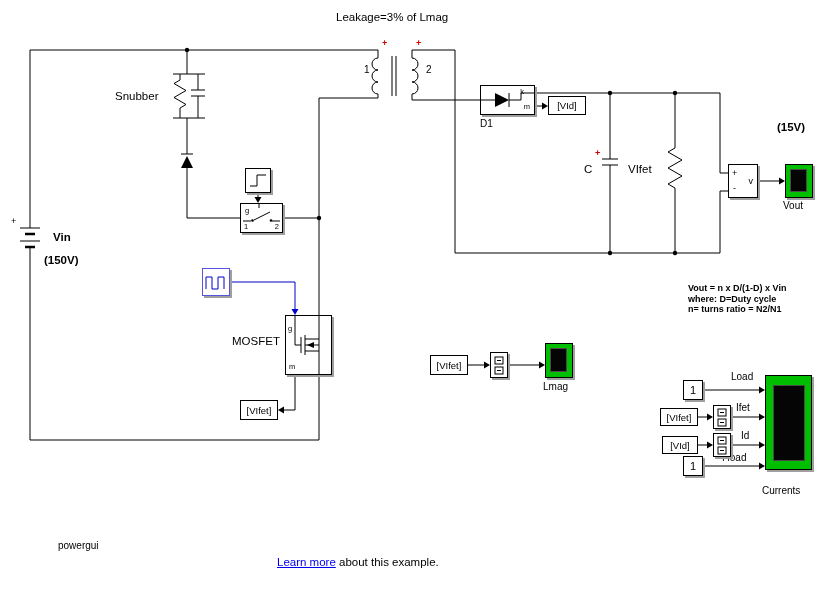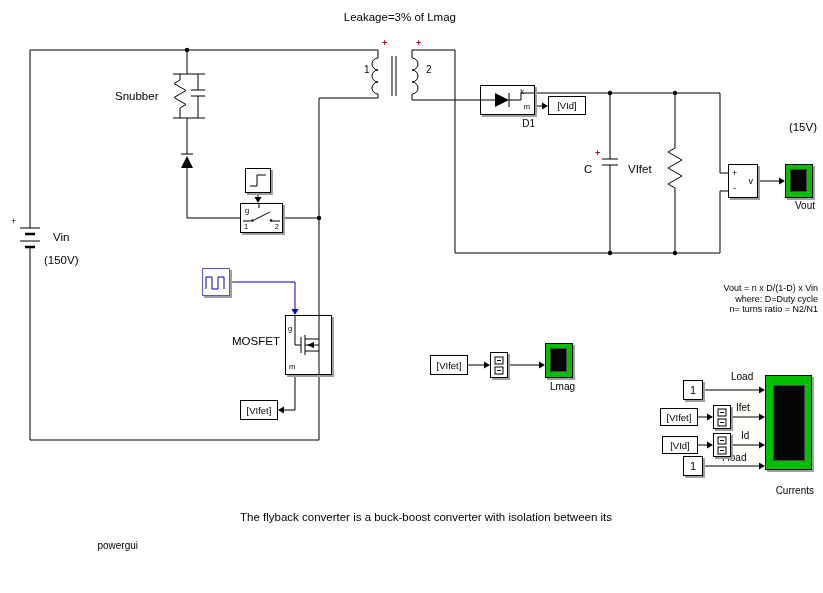--- a/index.html
+++ b/index.html
@@ -1,21 +1,21 @@
 <!DOCTYPE html>
 <html><head>
 <meta charset="utf-8">
 <style>
   html,body { margin:0; padding:0; background:#fff; }
   .canvas { position:relative; width:823px; height:593px; background:#ffffff;
             font-family:"Liberation Sans", sans-serif; overflow:hidden; color:#000; }
   .abs  { position:absolute; }
   .lbl  { position:absolute; font-size:11.5px; line-height:13px; white-space:nowrap; }
-  .ctr  { text-align:right; }
-  .b    { font-weight:normal; }
+  .ctr  { text-align:left; }
+  .b    { font-weight:bold; }
   .f9   { font-size:9px;  line-height:10.5px; }
   .f10  { font-size:10px; line-height:11px; }
   .f15  { font-size:14.5px; line-height:16px; }
   .blk  { position:absolute; background:#fff; border:1px solid #000;
           box-shadow:2px 2px 0 #9f9f9f; box-sizing:border-box; }
   .tag  { position:absolute; background:#fff; border:1px solid #000; box-sizing:border-box;
           display:flex; align-items:center; justify-content:center; font-size:9.5px; }
   .scope{ position:absolute; background:#00BE00; border:1px solid #000;
           box-shadow:2px 2px 0 #9f9f9f; box-sizing:border-box; }
   .screen{ position:absolute; background:#050505; border:1px solid #4a4a4a; box-sizing:border-box; }
@@ -219,16 +219,18 @@
   <div class="blk flexc" style="left:683px;top:456px;width:20px;height:20px;font-size:11px">
     <span>1</span>
   </div>
 
   <div class="scope" style="left:765px;top:375px;width:47px;height:95px">
     <div class="screen" style="left:7px;top:9px;width:32px;height:76px"></div>
   </div>
 
 
   <div class="lbl" style="left:240px;top:511px;width:410px;white-space:normal">
-    <div>The flyback converter is a buck-boost converter with isolation between its</div>
+  </div>
+  <div class="lbl ctr" style="left:277px;top:556px;width:260px">
+    <span class="link">Learn more</span><span> about this example.</span>
   </div>
 
 </div>
 
 </body></html>

